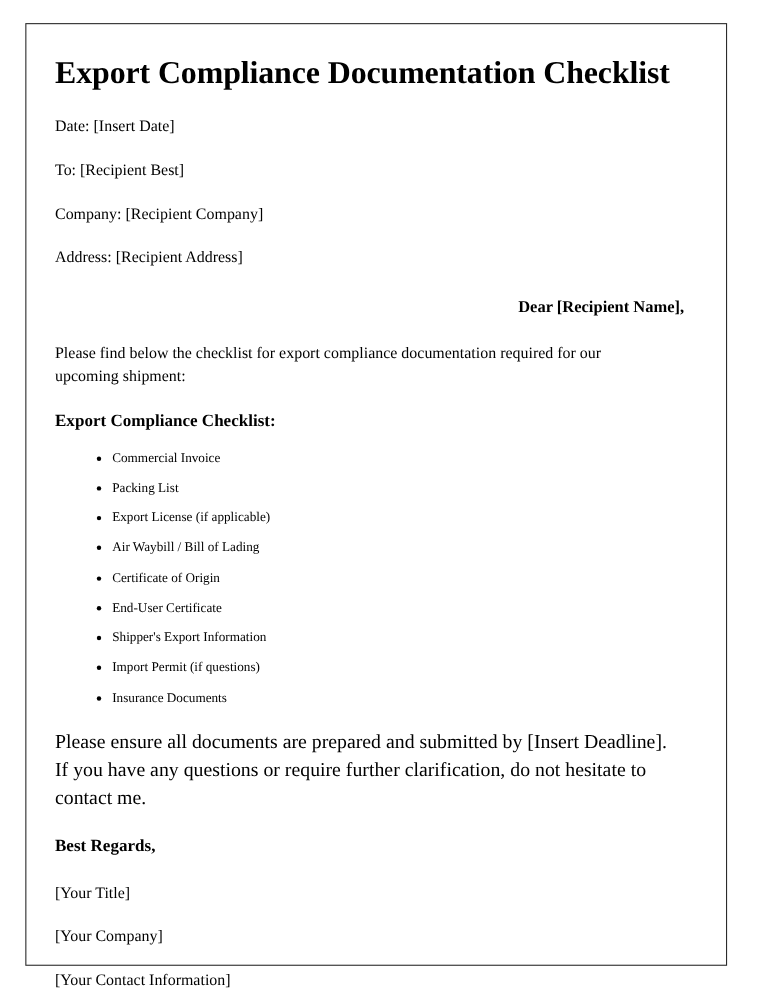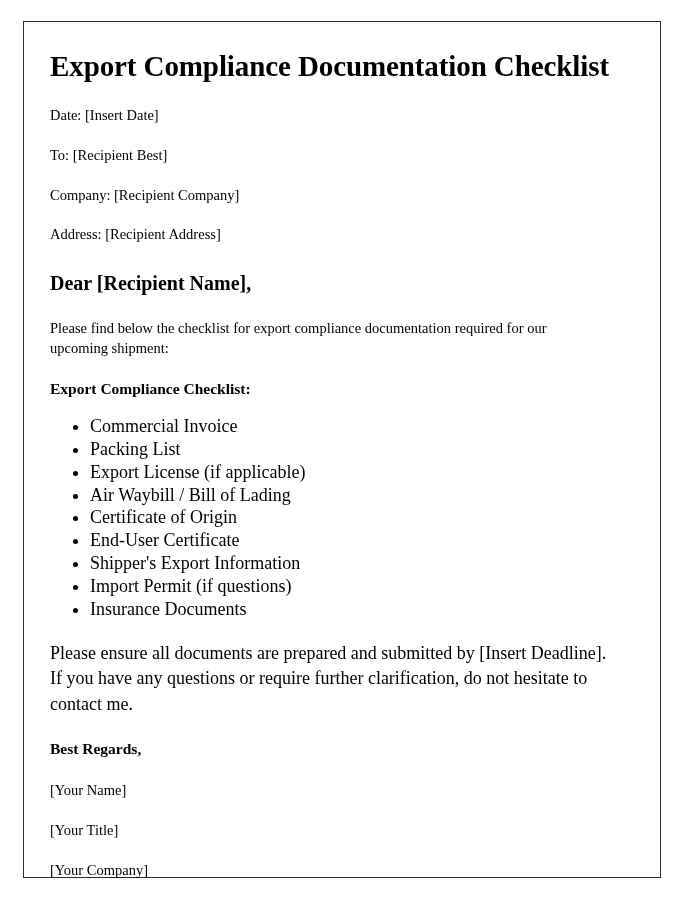--- a/index.html
+++ b/index.html
@@ -39,24 +39,25 @@
     letter-spacing: -0.1px;
   }
 
   .meta-line {
     font-size: 14.5px;
     line-height: 1.35;
     margin: 0 0 20px 0;
   }
 
   .salutation {
-    font-size: 20px;
+    font-size: 15px;
     font-weight: bold;
     margin: 26px 0 22px 0;
     line-height: 1.25;
+    text-align: right;
   }
 
   .para {
     font-size: 14.5px;
     line-height: 1.42;
     margin: 0 0 20px 0;
     max-width: 556px;
   }
 
   .subhead {
@@ -65,23 +66,23 @@
     margin: 0 0 16px 0;
     line-height: 1.3;
   }
 
   ul.checklist {
     margin: 0 0 20px 0;
     padding: 0 0 0 40px;
     list-style-type: disc;
   }
   ul.checklist li {
-    font-size: 18px;
+    font-size: 12px;
     line-height: 1.27;
-    margin: 0;
+    margin: 12px;
     padding: 0;
   }
 
   .closing-para {
     font-size: 18px;
     line-height: 1.42;
     margin: 0 0 22px 0;
     max-width: 580px;
   }
 
@@ -133,20 +134,19 @@
       <li>Shipper's Export Information</li>
       <li>Import Permit (if questions)</li>
       <li>Insurance Documents</li>
     </ul>
 
     <p class="closing-para">Please ensure all documents are prepared and submitted by [Insert Deadline]. If you have any questions or require further clarification, do not hesitate to contact me.</p>
 
     <h3 class="regards">Best Regards,</h3>
 
     <div>
-      <p class="sig-line">[Your Name]</p>
       <p class="sig-line">[Your Title]</p>
       <p class="sig-line">[Your Company]</p>
       <p class="sig-line">[Your Contact Information]</p>
     </div>
 
   </div>
 </div>
 
 </body></html>

